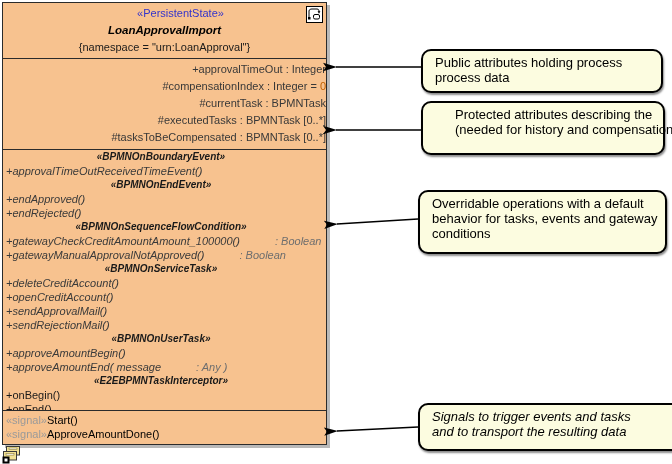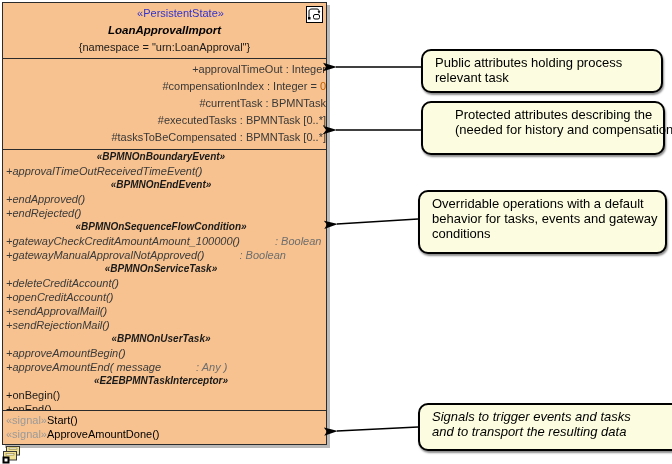--- a/index.html
+++ b/index.html
@@ -138,21 +138,21 @@
   <g>
     <path d="M418 219 L337 224" stroke="#000" stroke-width="1.7" marker-end="url(#ah)"></path>
   </g>
   <g>
     <path d="M418 427 L337 431" stroke="#000" stroke-width="1.7" marker-end="url(#ah)"></path>
   </g>
 </svg>
 
 <div class="note n1">
   <div class="ln">Public attributes holding process</div>
-  <div class="ln">relevant task</div>
+  <div class="ln">process data</div>
 </div>
 
 <div class="note n2">
   <div class="ln">Protected attributes describing the</div>
   <div class="ln">(needed for history and compensation)</div>
 </div>
 
 <div class="note n3">
   <div class="ln">Overridable operations with a default</div>
   <div class="ln">behavior for tasks, events and gateway</div>

